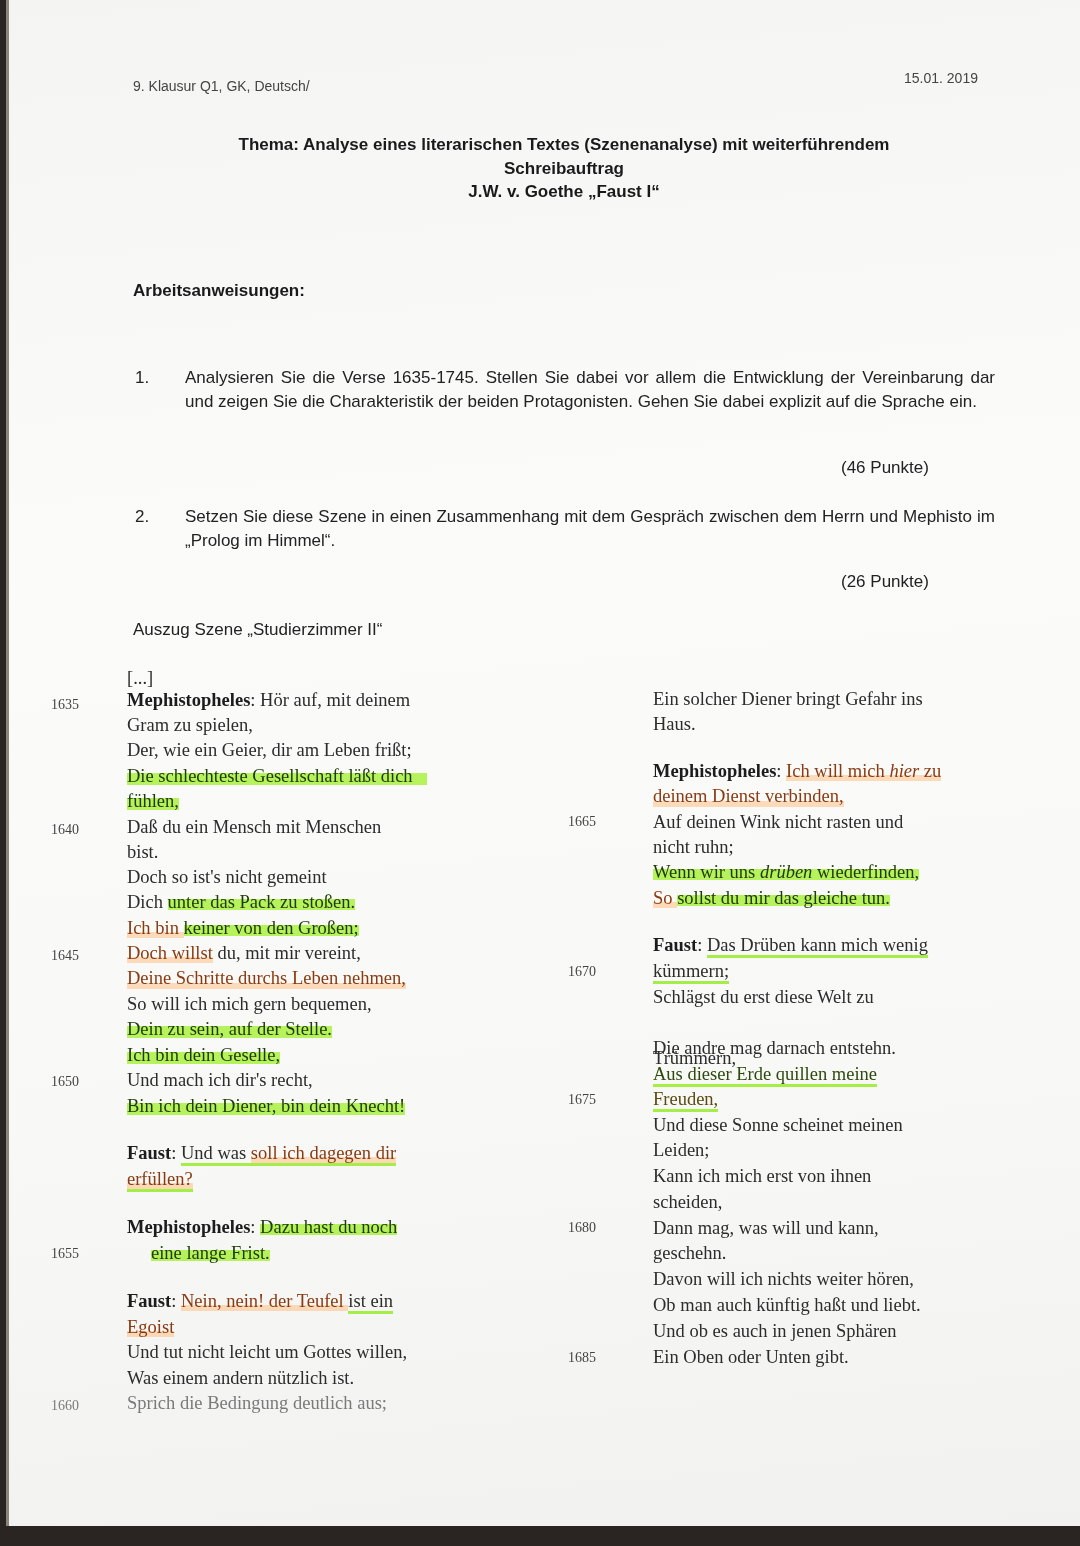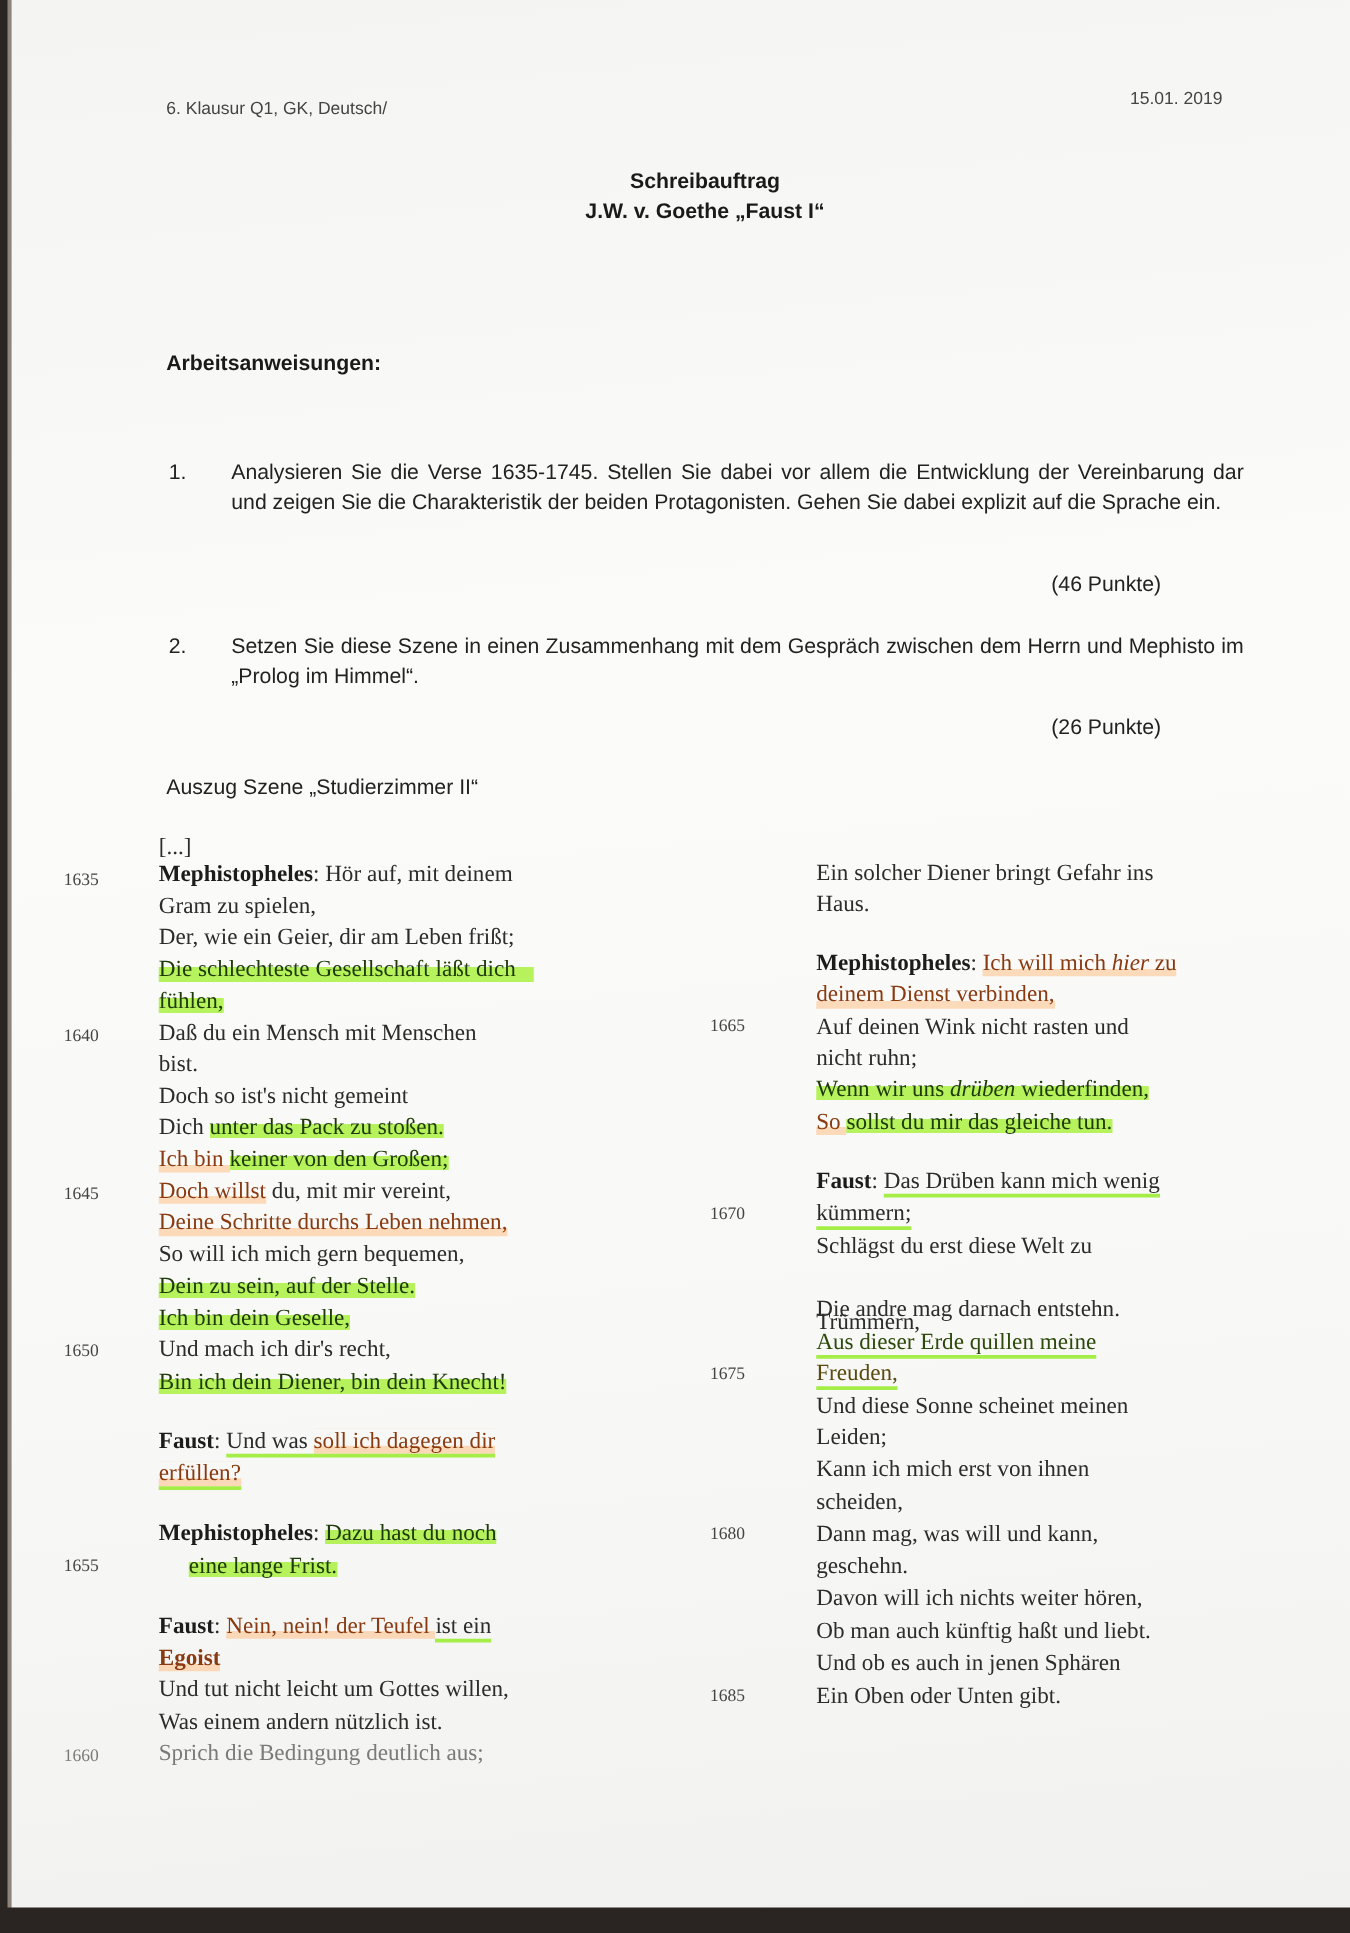--- a/index.html
+++ b/index.html
@@ -39,24 +39,25 @@
   .hl-o { color: #8a3a10; background: linear-gradient(transparent 70%, rgba(255,180,110,0.45) 70%); }
   .ul-g { border-bottom: 3px solid rgba(150,235,40,0.85); }
   .faded { color: #7a7a7a; }
   em { font-style: italic; }
 </style>
 </head>
 <body>
 
 <div class="paper">
 
-  <div class="hdr-left">6. Klausur Q1, GK, Deutsch/</div>
+  <div class="hdr-left">9. Klausur Q1, GK, Deutsch/</div>
   <div class="hdr-right">15.01. 2019</div>
 
   <div class="title">
+    <div>Thema: Analyse eines literarischen Textes (Szenenanalyse) mit weiterführendem</div>
     <div>Schreibauftrag</div>
     <div>J.W. v. Goethe „Faust I“</div>
   </div>
 
   <div class="section-label">Arbeitsanweisungen:</div>
 
   <div class="task" style="top:366px;">
     <span class="num">1.</span>
     <div class="txt">Analysieren Sie die Verse 1635-1745. Stellen Sie dabei vor allem die Entwicklung der Vereinbarung dar und zeigen Sie die Charakteristik der beiden Protagonisten. Gehen Sie dabei explizit auf die Sprache ein.</div>
   </div>
@@ -97,21 +98,21 @@
     <div class="line" style="top:1070px;">Und mach ich dir's recht,</div>
     <div class="line hl-g" style="top:1096px;">Bin ich dein Diener, bin dein Knecht!</div>
 
     <div class="line" style="top:1143px;"><span class="spk">Faust</span>: <span class="ul-g">Und was </span><span class="ul-g hl-o">soll ich dagegen dir</span></div>
     <div class="line" style="top:1169px;"><span class="ul-g hl-o">erfüllen?</span></div>
 
     <div class="line" style="top:1217px;"><span class="spk">Mephistopheles</span>: <span class="hl-g">Dazu hast du noch</span></div>
     <div class="line" style="top:1243px;padding-left:24px;"><span class="hl-g">eine lange Frist.</span></div>
 
     <div class="line" style="top:1291px;"><span class="spk">Faust</span>: <span class="hl-o">Nein, nein! der Teufel </span><span class="ul-g">ist ein</span></div>
-    <div class="line" style="top:1317px;font-weight:bold;"><span class="hl-o">Egoist</span></div>
+    <div class="line" style="top:1317px;"><span class="hl-o">Egoist</span></div>
     <div class="line" style="top:1342px;">Und tut nicht leicht um Gottes willen,</div>
     <div class="line" style="top:1368px;">Was einem andern nützlich ist.</div>
     <div class="line faded" style="top:1393px;">Sprich die Bedingung deutlich aus;</div>
   </div>
 
   <div class="lno" style="left:559px;top:814px;">1665</div>
   <div class="lno" style="left:559px;top:964px;">1670</div>
   <div class="lno" style="left:559px;top:1092px;">1675</div>
   <div class="lno" style="left:559px;top:1220px;">1680</div>
   <div class="lno" style="left:559px;top:1350px;">1685</div>

